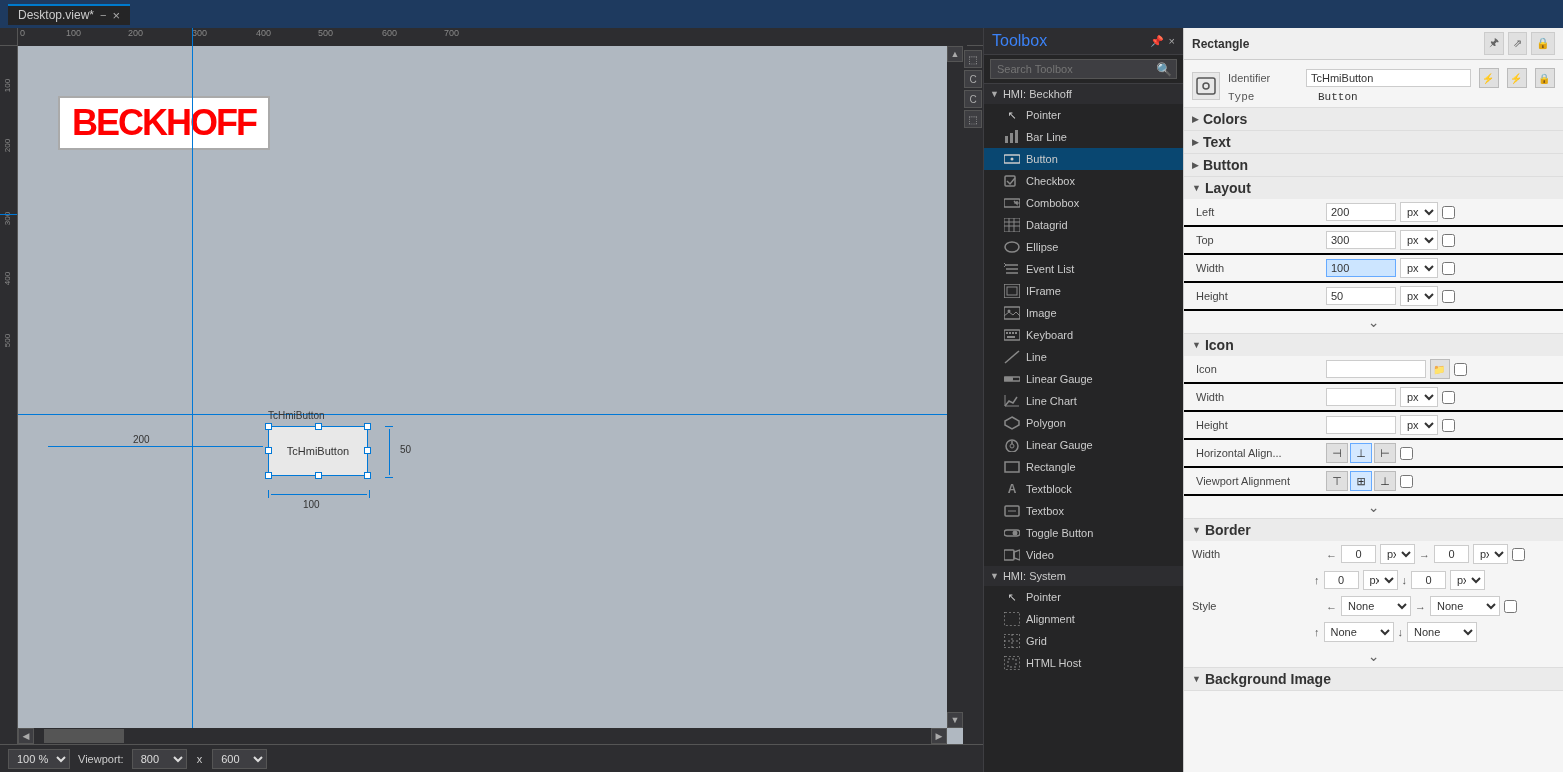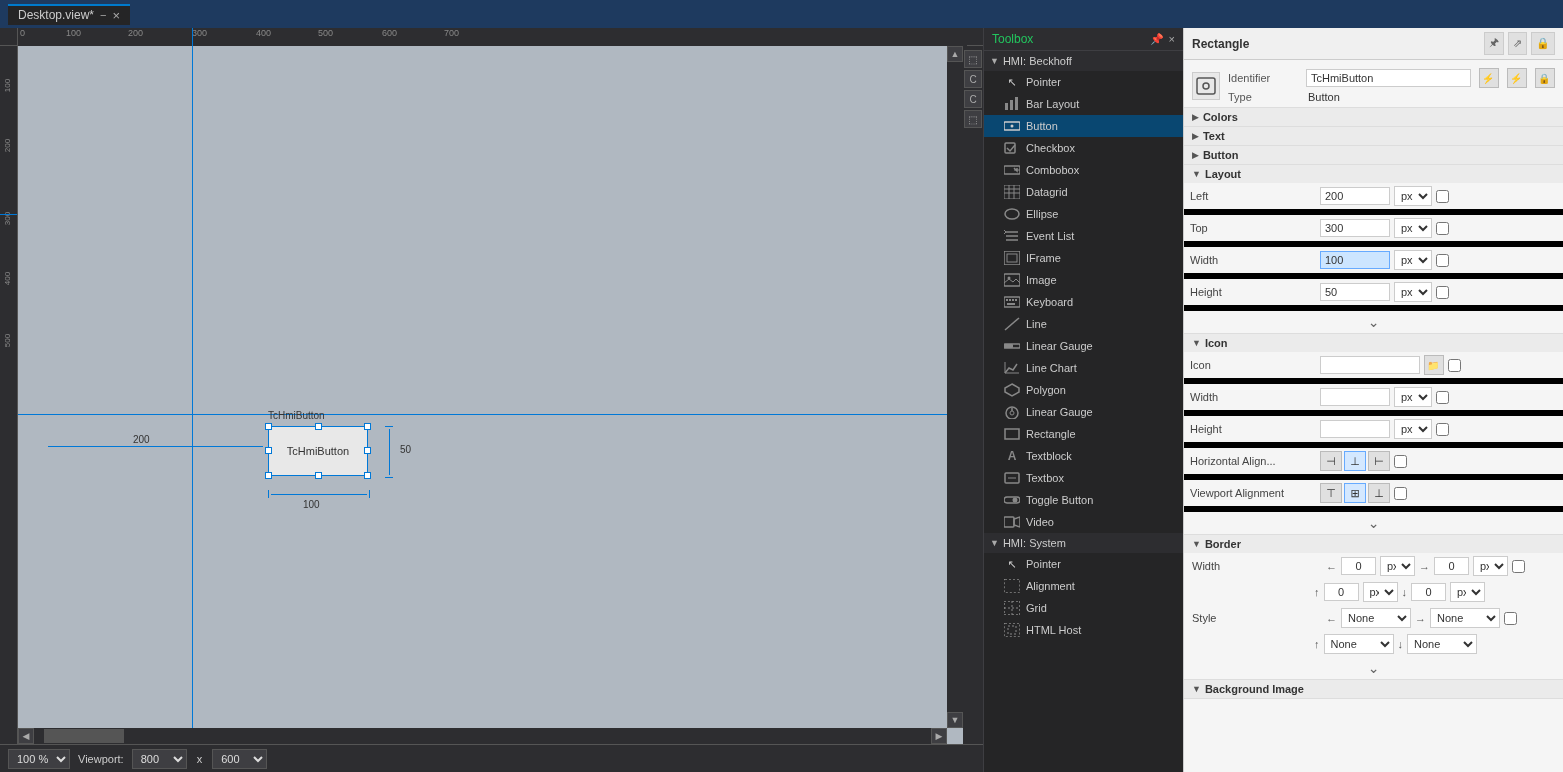--- a/index.html
+++ b/index.html
@@ -23,21 +23,21 @@
     
     .status-bar { height: 28px; background: #2d2d30; border-top: 1px solid #555; display: flex; align-items: center; padding: 0 8px; gap: 8px; flex-shrink: 0; }
     .zoom-select { background: #3e3e42; color: #ddd; border: 1px solid #555; padding: 2px 4px; font-size: 11px; height: 20px; }
     .viewport-label { color: #ccc; font-size: 11px; }
     .viewport-select { background: #3e3e42; color: #ddd; border: 1px solid #555; padding: 2px 4px; font-size: 11px; height: 20px; width: 55px; }
     .viewport-x { color: #ccc; font-size: 11px; padding: 0 2px; }
 
     
     .toolbox-panel { width: 200px; background: #252526; border-left: 1px solid #3e3e42; display: flex; flex-direction: column; flex-shrink: 0; }
     .toolbox-title-bar { background: #2d2d30; padding: 4px 8px; border-bottom: 1px solid #3e3e42; display: flex; align-items: center; justify-content: space-between; }
-    .toolbox-title-bar .title { color: #22c55e; font-size: 12px; }
+    .toolbox-title-bar .title { color: #3b82f6; font-size: 16px; }
     .toolbox-title-bar .btns { display: flex; gap: 4px; }
     .toolbox-title-bar .btn { color: #aaa; font-size: 11px; cursor: pointer; }
 
     .toolbox-search { padding: 4px 6px; background: #252526; border-bottom: 1px solid #3e3e42; }
     .toolbox-search input { width: 100%; background: #3e3e42; border: 1px solid #555; color: #ddd; padding: 3px 24px 3px 6px; font-size: 11px; outline: none; }
     .toolbox-search-wrapper { position: relative; }
     .toolbox-search-wrapper .search-icon { position: absolute; right: 4px; top: 3px; color: #aaa; font-size: 13px; }
 
     .toolbox-list { flex: 1; overflow-y: auto; }
     .toolbox-group-header { display: flex; align-items: center; padding: 4px 6px; background: #2d2d30; color: #ccc; font-size: 11px; gap: 4px; cursor: pointer; }
@@ -59,22 +59,22 @@
 
     .properties-content { flex: 1; overflow-y: auto; padding: 4px 0; }
     .prop-header-row { display: flex; align-items: center; padding: 4px 8px; gap: 8px; border-bottom: 1px solid #ddd; }
     .prop-icon-box { width: 28px; height: 28px; background: #e8e8e8; border: 1px solid #ccc; display: flex; align-items: center; justify-content: center; }
     .prop-label { color: #555; font-size: 11px; min-width: 70px; }
     .prop-identifier-input { background: #fff; border: 1px solid #ccc; padding: 2px 4px; font-size: 11px; color: #333; flex: 1; outline: none; }
 
     .prop-section { border-bottom: 1px solid #ddd; }
     .prop-section-header { display: flex; align-items: center; padding: 3px 8px; background: #ebebeb; cursor: pointer; gap: 4px; }
     .prop-section-header .arrow { font-size: 9px; color: #555; }
-    .prop-section-header .label { font-size: 11px; color: #333; font-weight: 600; }
-    .prop-row { display: flex; align-items: center; padding: 3px 6px; border-bottom: 6px solid #000000; }
+    .prop-section-header .label { font-size: 14px; color: #333; font-weight: 600; }
+    .prop-row { display: flex; align-items: center; padding: 3px 12px; border-bottom: 2px solid #000000; }
     .prop-row-label { min-width: 130px; font-size: 11px; color: #444; }
     .prop-row-value { display: flex; align-items: center; gap: 4px; flex: 1; }
     .prop-input { background: #fff; border: 1px solid #ccc; padding: 2px 4px; font-size: 11px; color: #333; width: 70px; outline: none; }
     .prop-input.highlighted { background: #cce5ff; border-color: #66aaff; }
     .prop-checkbox { width: 13px; height: 13px; }
     .prop-unit-select { background: #fff; border: 1px solid #ccc; padding: 1px 2px; font-size: 11px; color: #333; height: 20px; width: 38px; outline: none; }
 
     .prop-align-btns { display: flex; gap: 2px; }
     .prop-align-btn { width: 22px; height: 20px; background: #e0e0e0; border: 1px solid #bbb; display: flex; align-items: center; justify-content: center; cursor: pointer; font-size: 11px; }
     .prop-align-btn.active { background: #d4e8ff; border-color: #66aaff; }
@@ -145,20 +145,23 @@
         <span class="ruler-num" style="top:228px;left:1px;transform:rotate(-90deg);transform-origin:center;font-size:8px;">400</span>
         <span class="ruler-num" style="top:290px;left:1px;transform:rotate(-90deg);transform-origin:center;font-size:8px;">500</span>
 
         <div style="position:absolute;left:0;top:168px;width:18px;height:1px;background:#0078d7;"></div>
       </div>
 
       <div class="canvas-content" style="position:relative;flex:1;">
 
         <div style="position:absolute;inset:0;background-color:#b0b8c1;background-image:none;"></div>
 
+        <div class="beckhoff-logo">
+          <span>BECKHOFF</span>
+        </div>
 
         <div style="position:absolute;left:0;top:368px;right:0;height:1px;background:#0078d7;pointer-events:none;"></div>
 
         <div style="position:absolute;left:174px;top:0;bottom:0;width:1px;background:#0078d7;pointer-events:none;"></div>
 
         <div style="position:absolute;left:250px;top:380px;">
 
           <div style="position:absolute;top:-16px;left:0;font-size:10px;color:#333;white-space:nowrap;background:transparent;">TcHmiButton</div>
 
           <div style="position:relative;width:100px;height:50px;">
@@ -249,20 +252,26 @@
 
   <div class="toolbox-panel">
     <div class="toolbox-title-bar">
       <span class="title">Toolbox</span>
       <div class="btns">
         <span class="btn">📌</span>
         <span class="btn">×</span>
       </div>
     </div>
 
+    <div class="toolbox-search">
+      <div class="toolbox-search-wrapper">
+        <input type="text" placeholder="Search Toolbox" style="">
+        <span class="search-icon">🔍</span>
+      </div>
+    </div>
 
     <div class="toolbox-list">
 
       <div class="toolbox-group-header">
         <span class="arrow">▼</span>
         <span>HMI: Beckhoff</span>
       </div>
 
       <div class="toolbox-item">
         <span class="item-icon">↖</span>
@@ -270,21 +279,21 @@
       </div>
 
       <div class="toolbox-item">
         <span class="item-icon">
           <svg width="16" height="14" viewBox="0 0 16 14">
               <rect x="1" y="6" width="3" height="7" fill="#888"></rect>
               <rect x="6" y="3" width="3" height="10" fill="#888"></rect>
               <rect x="11" y="0" width="3" height="13" fill="#888"></rect>
             </svg>
         </span>
-        <span>Bar Layout</span>
+        <span>Bar Line</span>
       </div>
 
       <div class="toolbox-item selected">
         <span class="item-icon">
           <svg width="16" height="14" viewBox="0 0 16 14">
               <rect x="0" y="3" width="16" height="8" rx="1" fill="none" stroke="#ccc" stroke-width="1.5"></rect>
               <circle cx="8" cy="7" r="1.5" fill="#ccc"></circle>
             </svg>
         </span>
         <span>Button</span>
@@ -536,21 +545,21 @@
             </svg>
         </div>
         <div style="display:flex;flex-direction:column;gap:3px;flex:1;">
           <div style="display:flex;align-items:center;gap:8px;">
             <span class="prop-label">Identifier</span>
             <input class="prop-identifier-input" type="text" value="TcHmiButton" style="flex: 1 1 0%;">
             <button style="width:20px;height:20px;background:#e0e0e0;border:1px solid #bbb;cursor:pointer;font-size:10px;">⚡</button>
             <button style="width:20px;height:20px;background:#e0e0e0;border:1px solid #bbb;cursor:pointer;font-size:10px;">⚡</button>
             <button style="width:20px;height:20px;background:#e0e0e0;border:1px solid #bbb;cursor:pointer;font-size:10px;">🔒</button>
           </div>
-          <div style="display:flex;align-items:center;gap:10px;">
+          <div style="display:flex;align-items:center;gap:20px;font-family:Liberation Mono, monospace;">
             <span class="prop-label">Type</span>
             <span style="font-size:11px;color:#333;">Button</span>
           </div>
         </div>
       </div>
 
       <div class="prop-section">
         <div class="prop-section-header">
           <span class="arrow">▶</span>
           <span class="label">Colors</span>

